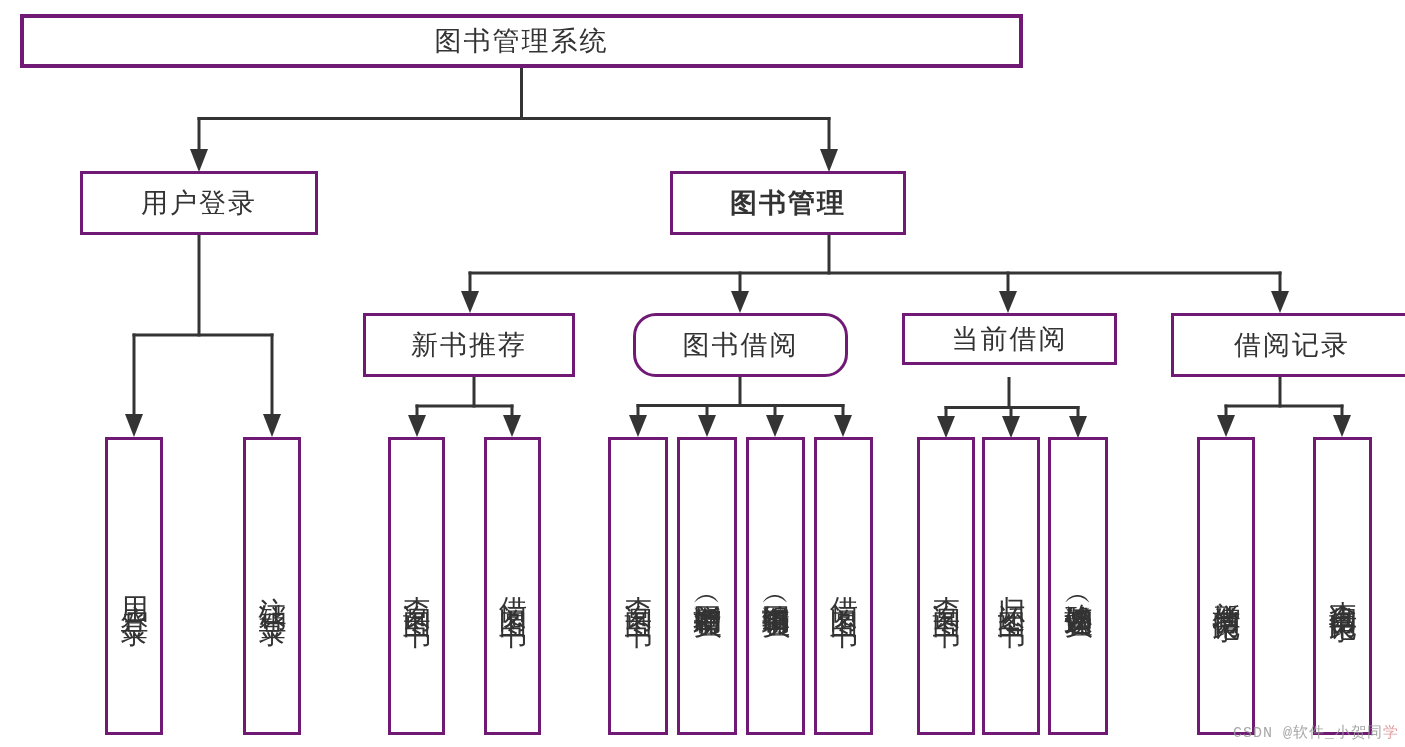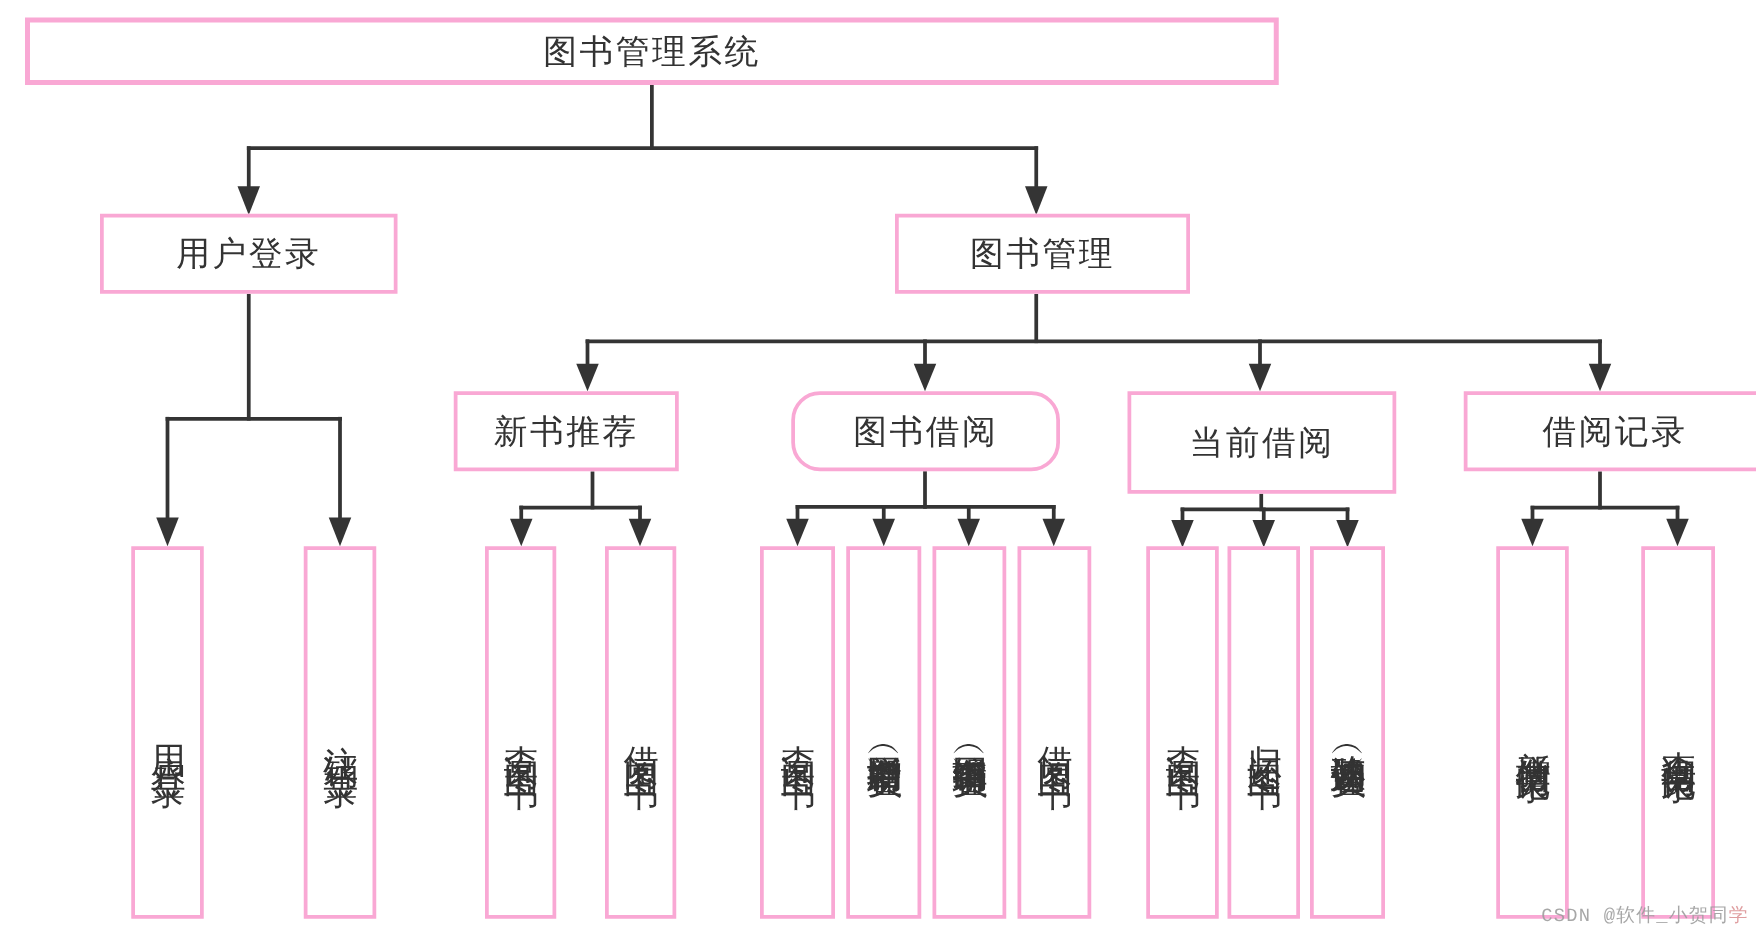--- a/index.html
+++ b/index.html
@@ -8,21 +8,21 @@
     width:1405px;height:747px;
     background:#ffffff;
     font-family:"Liberation Sans","DejaVu Sans",sans-serif;
     overflow:hidden;
   }
   #connectors{position:absolute;left:0;top:0;z-index:1;}
   .box{
     position:absolute;
     box-sizing:border-box;
     background:#ffffff;
-    border:3px solid #f9a8d4;
+    border:3px solid #701a75;
     display:flex;align-items:center;justify-content:center;
     color:#333333;
     z-index:2;
   }
   .hlabel{font-size:27px;letter-spacing:2px;white-space:nowrap;}
   .root{border-width:4px;}
   .leaf{
     writing-mode:vertical-rl;
     text-orientation:mixed;
     font-size:28px;
@@ -31,24 +31,24 @@
   .ls4{letter-spacing:8px;}
   .ls4 .vtext{padding-top:8px;}
   .ls6{letter-spacing:3px;}
   .ls6 .vtext{padding-top:3px;}
   .ls9{letter-spacing:1px;}
   .ls9 .vtext{padding-top:1px;}
 
   
   #n-root{left:20px;top:14px;width:1003px;height:54px;}
   #n-login{left:80px;top:171px;width:238px;height:64px;}
-  #n-mgmt{left:716px;top:171px;width:236px;height:64px;}
-  #n-l3-0{left:363px;top:313px;width:180px;height:64px;justify-content:center;}
+  #n-mgmt{left:670px;top:171px;width:236px;height:64px;font-weight:bold;}
+  #n-l3-0{left:363px;top:313px;width:212px;height:64px;justify-content:center;}
   #n-l3-1{left:633px;top:313px;width:215px;height:64px;border-radius:23px;}
-  #n-l3-2{left:902px;top:313px;width:215px;height:82px;}
+  #n-l3-2{left:902px;top:313px;width:215px;height:52px;}
   #n-l3-3{left:1171px;top:313px;width:242px;height:64px;}
 
   #n-a0{left:105px;width:58px;}
   #n-a1{left:243px;width:58px;}
   #n-b0{left:388px;width:57px;}
   #n-b1{left:484px;width:57px;}
   #n-c0{left:608px;width:60px;}
   #n-c1{left:677px;width:60px;}
   #n-c2{left:746px;width:59px;}
   #n-c3{left:814px;width:59px;}

